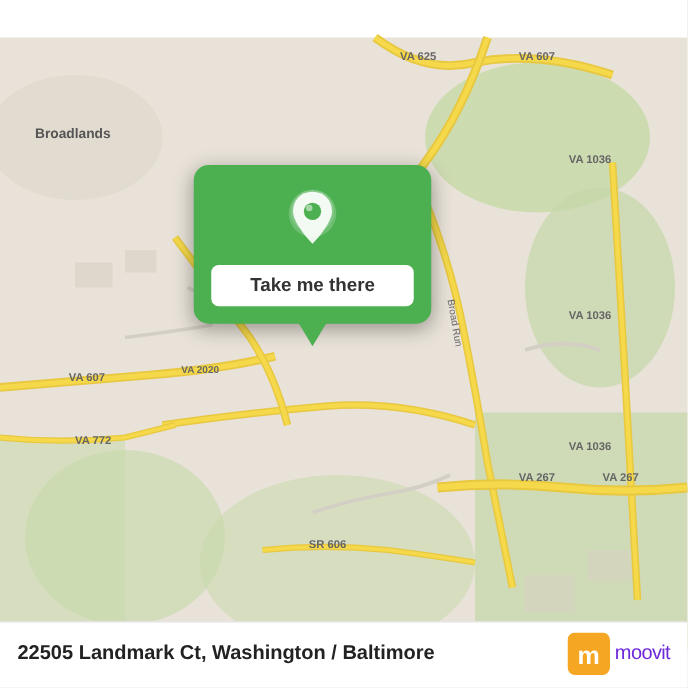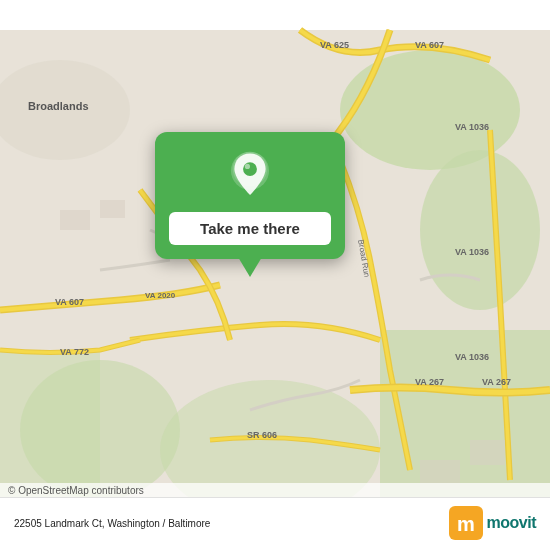--- a/index.html
+++ b/index.html
@@ -85,40 +85,40 @@
       background: white;
       padding: 8px 14px 10px 14px;
       z-index: 20;
       display: flex;
       align-items: center;
       justify-content: space-between;
       border-top: 1px solid #e0e0e0;
     }
 
     #address-text {
-      font-size: 10px;
-      font-weight: 400;
+      font-size: 16px;
+      font-weight: 700;
       color: #222;
     }
 
     #moovit-logo {
       display: flex;
       align-items: center;
       gap: 4px;
     }
 
     #moovit-m {
       width: 34px;
       height: 34px;
     }
 
     #moovit-wordmark {
       font-size: 16px;
-      font-weight: 700;
-      color: #0f766e;
+      font-weight: 400;
+      color: #6d28d9;
       letter-spacing: -0.5px;
     }
 
     #copyright-bar {
       position: absolute;
       bottom: 52px;
       left: 0;
       width: 100%;
       background: rgba(255,255,255,0.75);
       padding: 2px 8px;
@@ -211,23 +211,20 @@
 
       <path d="M26 4 C15 4 8 12 8 22 C8 34 26 52 26 52 C26 52 44 34 44 22 C44 12 37 4 26 4Z" fill="white" opacity="0.9"></path>
       <circle cx="26" cy="22" r="8" fill="#4caf50"></circle>
 
       <circle cx="23" cy="19" r="3" fill="white" opacity="0.5"></circle>
     </svg>
 
     <button id="take-me-there-btn">Take me there</button>
   </div>
 
-  <div id="copyright-bar">
-    <span>© OpenStreetMap contributors</span>
-  </div>
 
   <div id="bottom-bar">
     <span id="address-text">22505 Landmark Ct, Washington / Baltimore</span>
     <div id="moovit-logo">
 
       <svg id="moovit-m" viewBox="0 0 34 34" xmlns="http://www.w3.org/2000/svg">
         <rect width="34" height="34" rx="6" fill="#f5a623"></rect>
         <text x="17" y="25" text-anchor="middle" font-size="20" font-weight="900" fill="white" font-family="Arial">m</text>
       </svg>
       <span id="moovit-wordmark">moovit</span>

